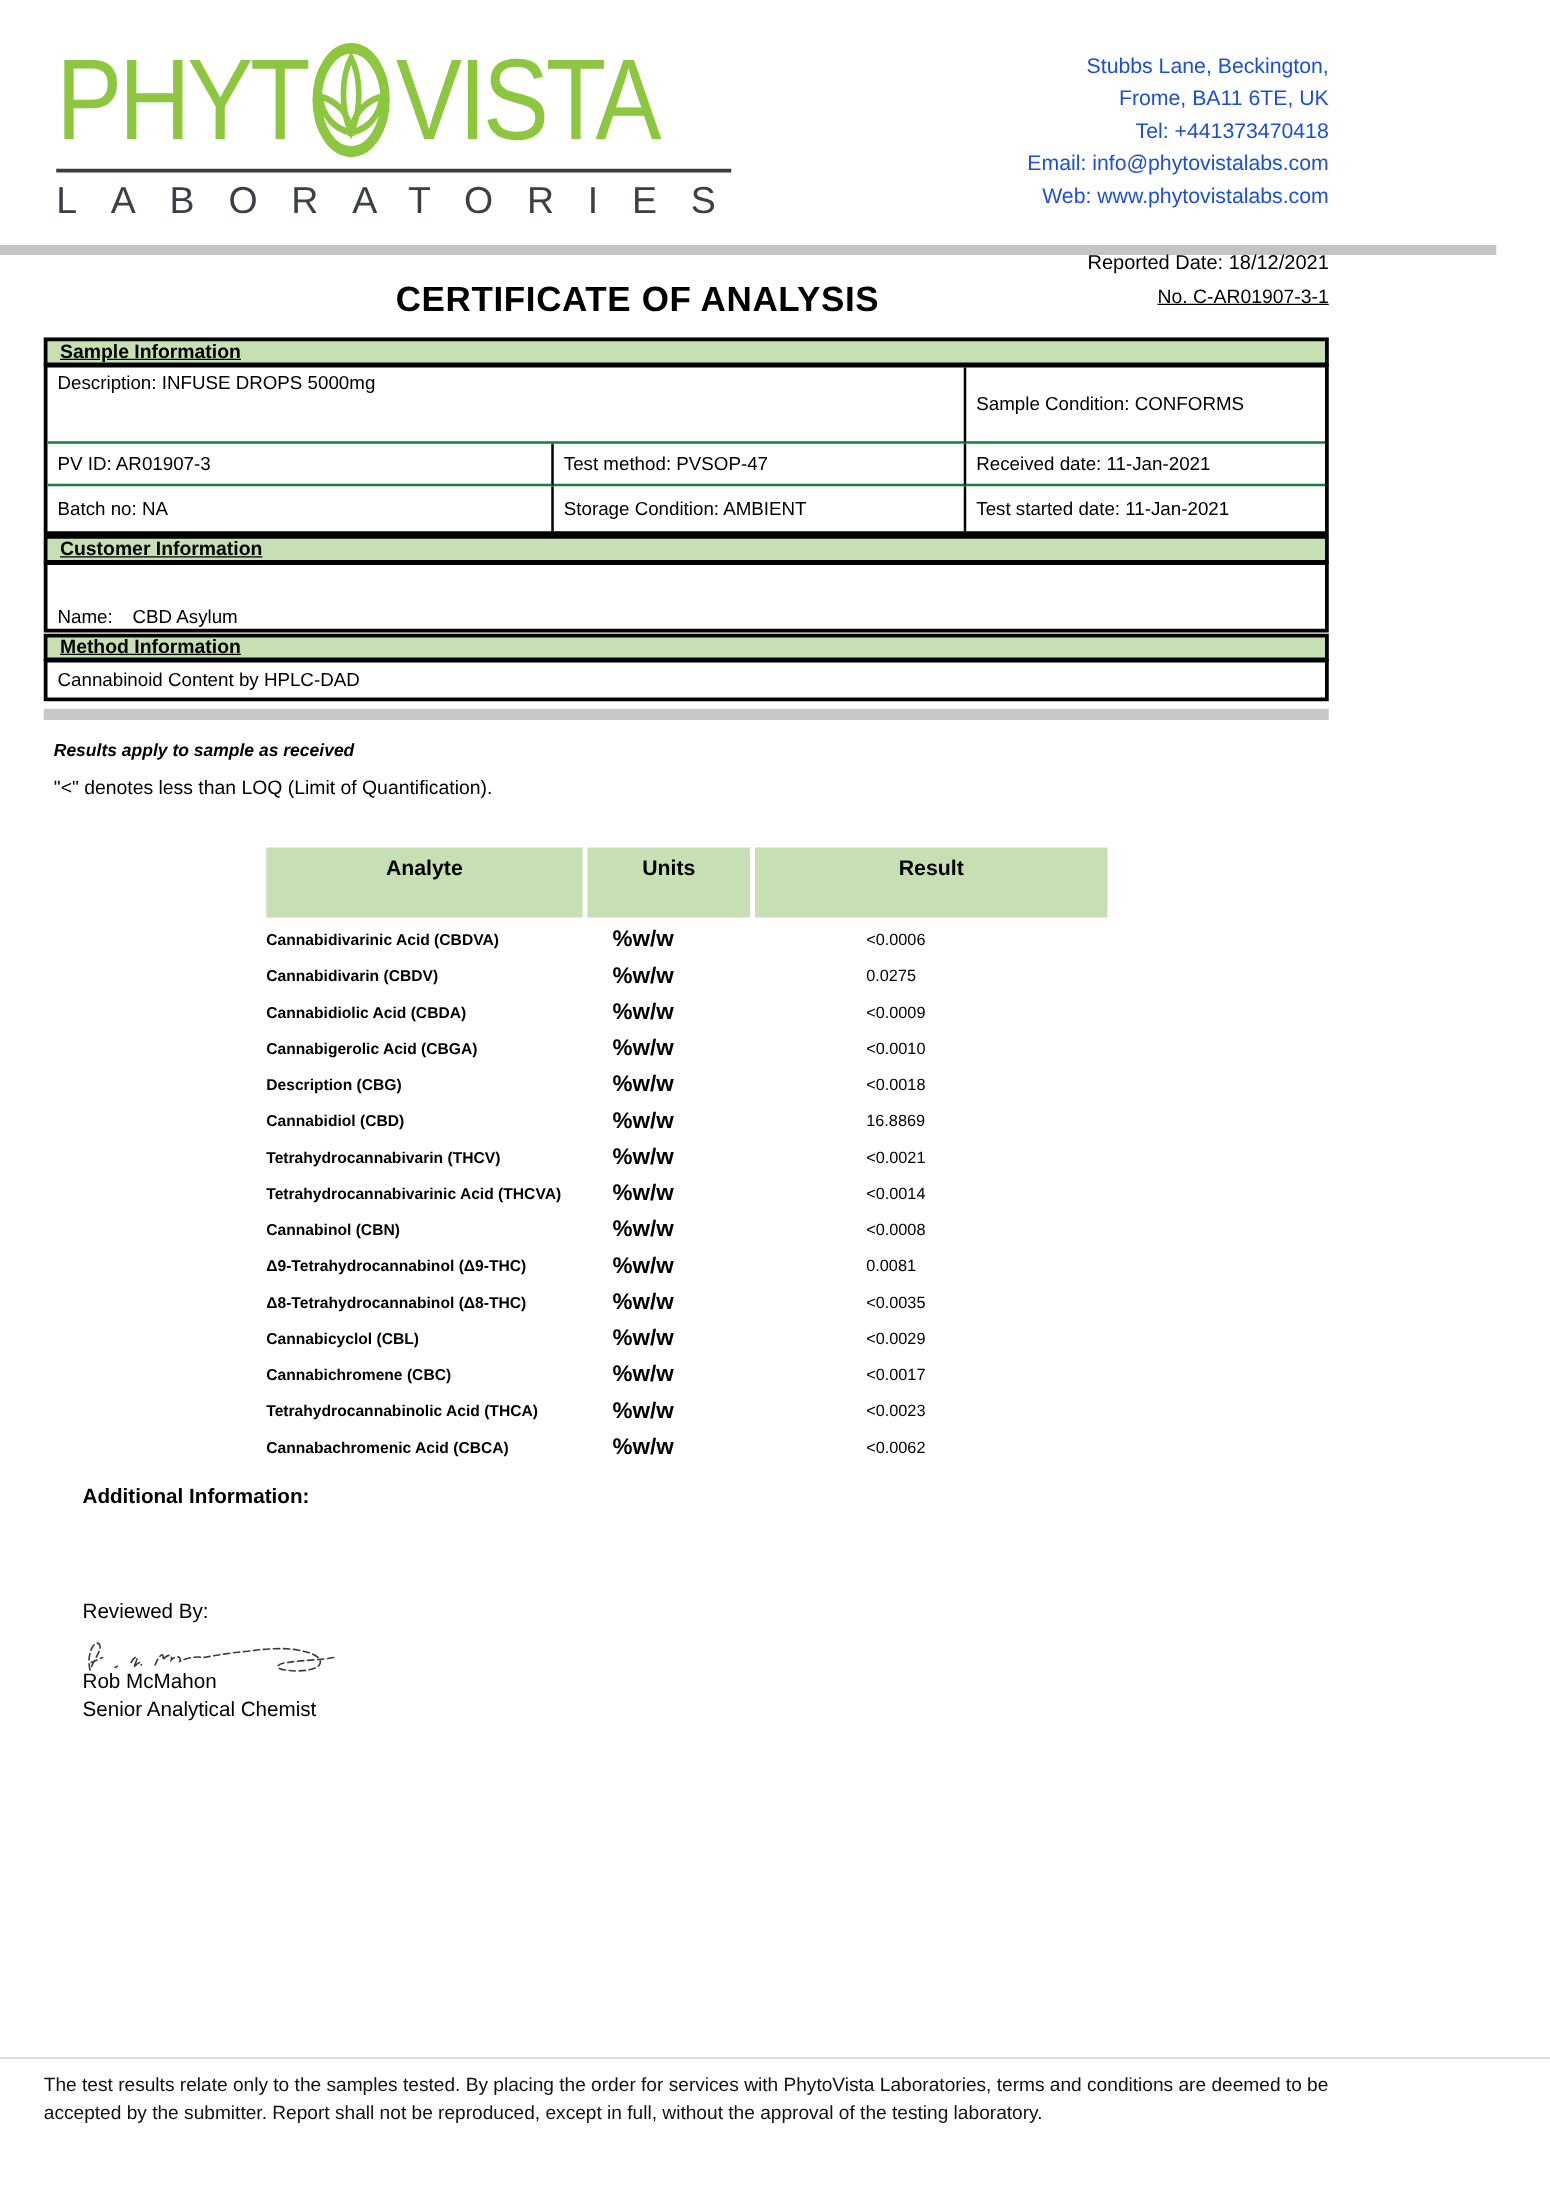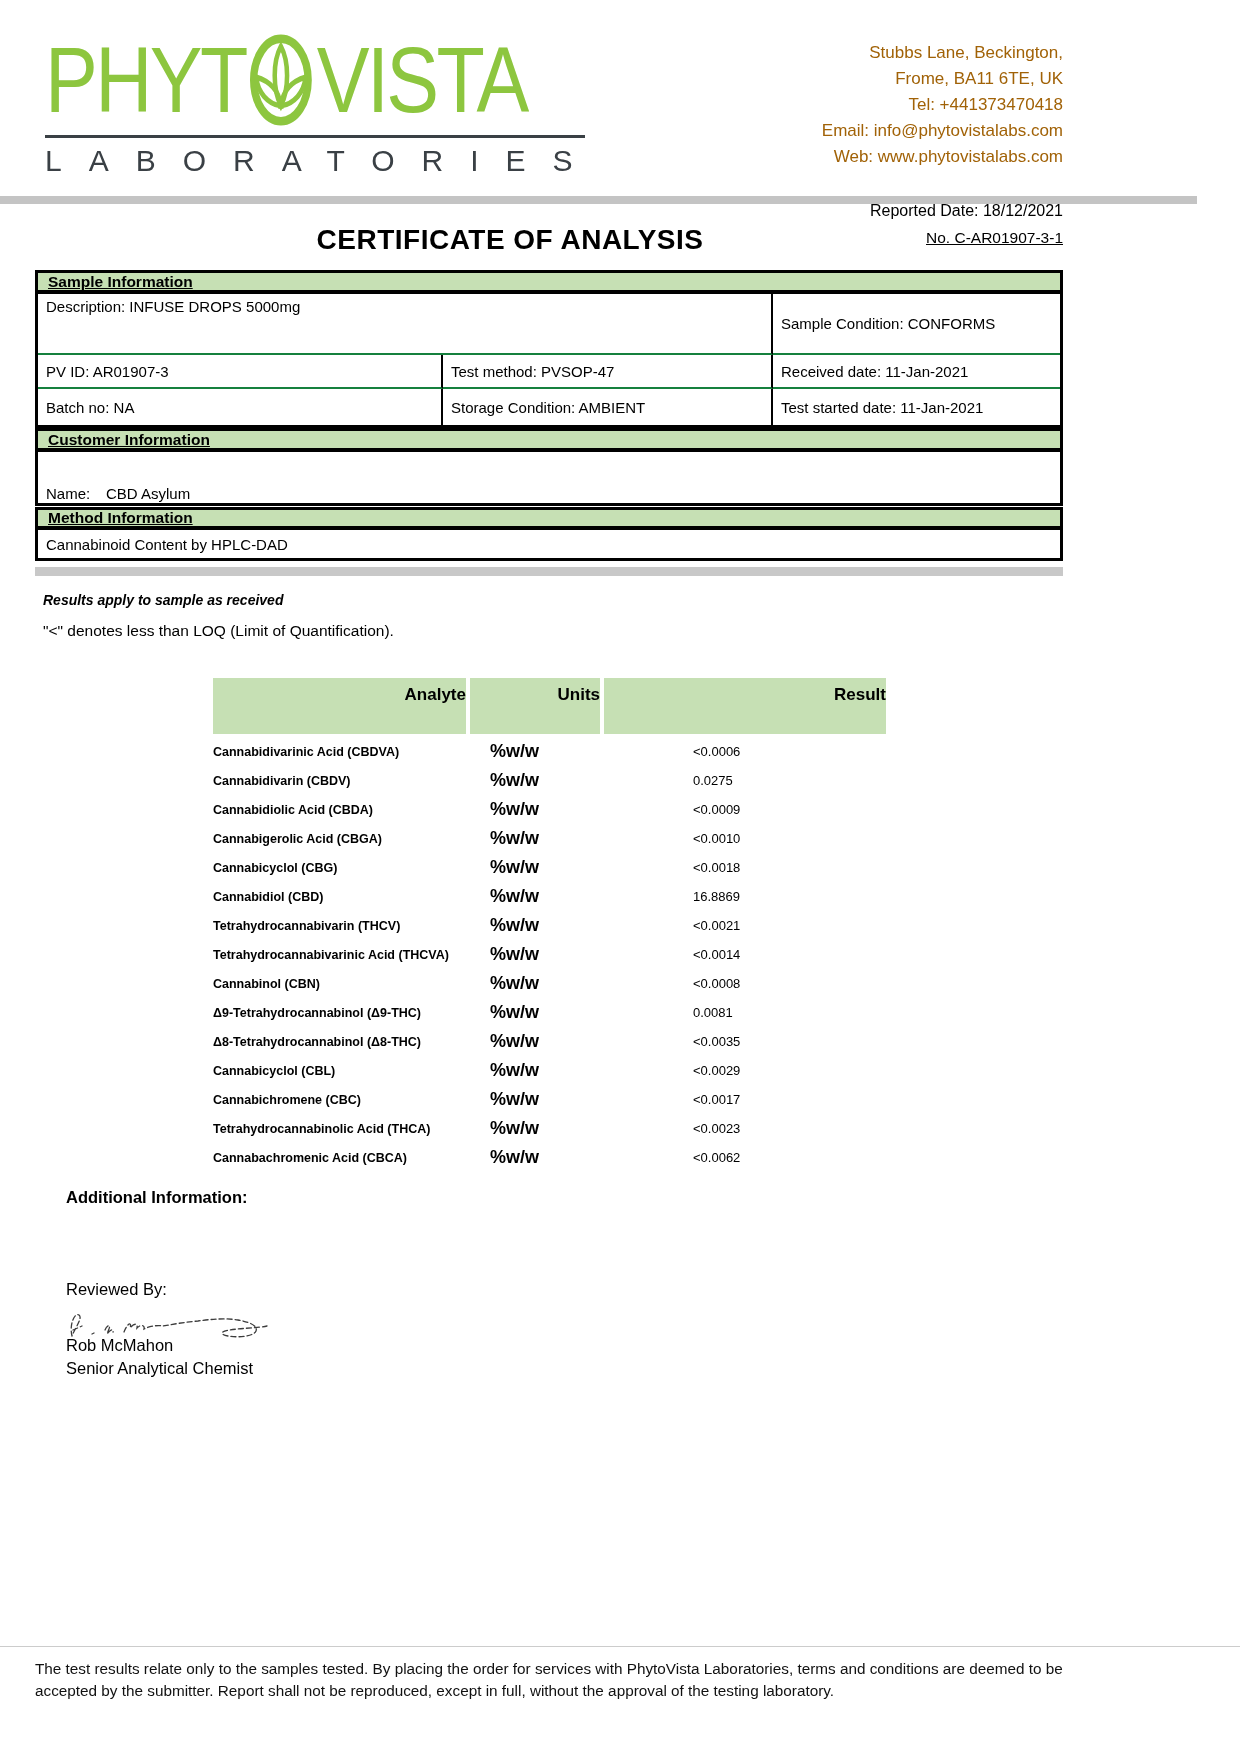--- a/index.html
+++ b/index.html
@@ -17,21 +17,21 @@
     transform:scaleX(0.86); transform-origin:left center; white-space:nowrap;
   }
   .logo-word svg { margin:0 2px; }
   .logo-rule { width:540px; height:3px; background:#3a4045; margin-top:5px; }
   .logo-sub {
     width:560px; margin-top:6px; font-size:30px; color:#3a4045;
     letter-spacing:27px; white-space:nowrap; overflow:hidden;
   }
 
   
-  .contact { top:40px; right:177px; text-align:right; font-size:17px; line-height:26px; color:#a16207; }
+  .contact { top:40px; right:177px; text-align:right; font-size:17px; line-height:26px; color:#1d4ed8; }
 
   
   .rule1 { left:0; top:196px; width:1197px; height:8px; background:#c4c4c4; }
   .rule2 { left:35px; top:567px; width:1028px; height:9px; background:#c8c8c8; }
   .rule3 { left:0; top:1646px; width:1240px; height:1px; background:#cccccc; }
 
   
   .repmeta { top:202px; right:177px; text-align:right; }
   .repmeta .l1 { font-size:16px; }
   .repmeta .l2 { font-size:15.5px; margin-top:9px;text-decoration:underline; }
@@ -73,21 +73,21 @@
   }
 
   
   .note-italic { left:43px; top:592px; font-size:14px; font-weight:bold; font-style:italic; }
   .note-loq    { left:43px; top:622px; font-size:15.5px; }
 
   
   .rt-head { left:213px; top:678px; width:673px; display:flex; gap:4px; }
   .rt-hcell {
     background:#c6e0b4; height:56px; box-sizing:border-box; padding-top:7px;
-    text-align:right; font-weight:bold; font-size:17px;
+    text-align:center; font-weight:bold; font-size:17px;
   }
   .rt-hcell.c1 { width:253px; } .rt-hcell.c2 { width:130px; } .rt-hcell.c3 { width:282px; }
   .rt-rows { left:213px; top:737px; width:673px; }
   .rt-row  { display:flex; height:29px; align-items:center; }
   .rt-a { width:257px; font-weight:bold; font-size:12.5px; white-space:nowrap; }
   .rt-u { width:134px; font-weight:bold; font-size:18px; padding-left:20px; box-sizing:border-box; }
   .rt-r { width:282px; font-size:13px; padding-left:89px; box-sizing:border-box; }
 
   
   .addl { left:66px; top:1188px; font-size:16.5px; font-weight:bold; }
@@ -188,21 +188,21 @@
         <div class="rt-a">Cannabidiolic Acid (CBDA)</div>
         <div class="rt-u">%w/w</div>
         <div class="rt-r">&lt;0.0009</div>
       </div>
     <div class="rt-row">
         <div class="rt-a">Cannabigerolic Acid (CBGA)</div>
         <div class="rt-u">%w/w</div>
         <div class="rt-r">&lt;0.0010</div>
       </div>
     <div class="rt-row">
-        <div class="rt-a">Cannabicyclol (CBG)</div>
+        <div class="rt-a">Description (CBG)</div>
         <div class="rt-u">%w/w</div>
         <div class="rt-r">&lt;0.0018</div>
       </div>
     <div class="rt-row">
         <div class="rt-a">Cannabidiol (CBD)</div>
         <div class="rt-u">%w/w</div>
         <div class="rt-r">16.8869</div>
       </div>
     <div class="rt-row">
         <div class="rt-a">Tetrahydrocannabivarin (THCV)</div>

